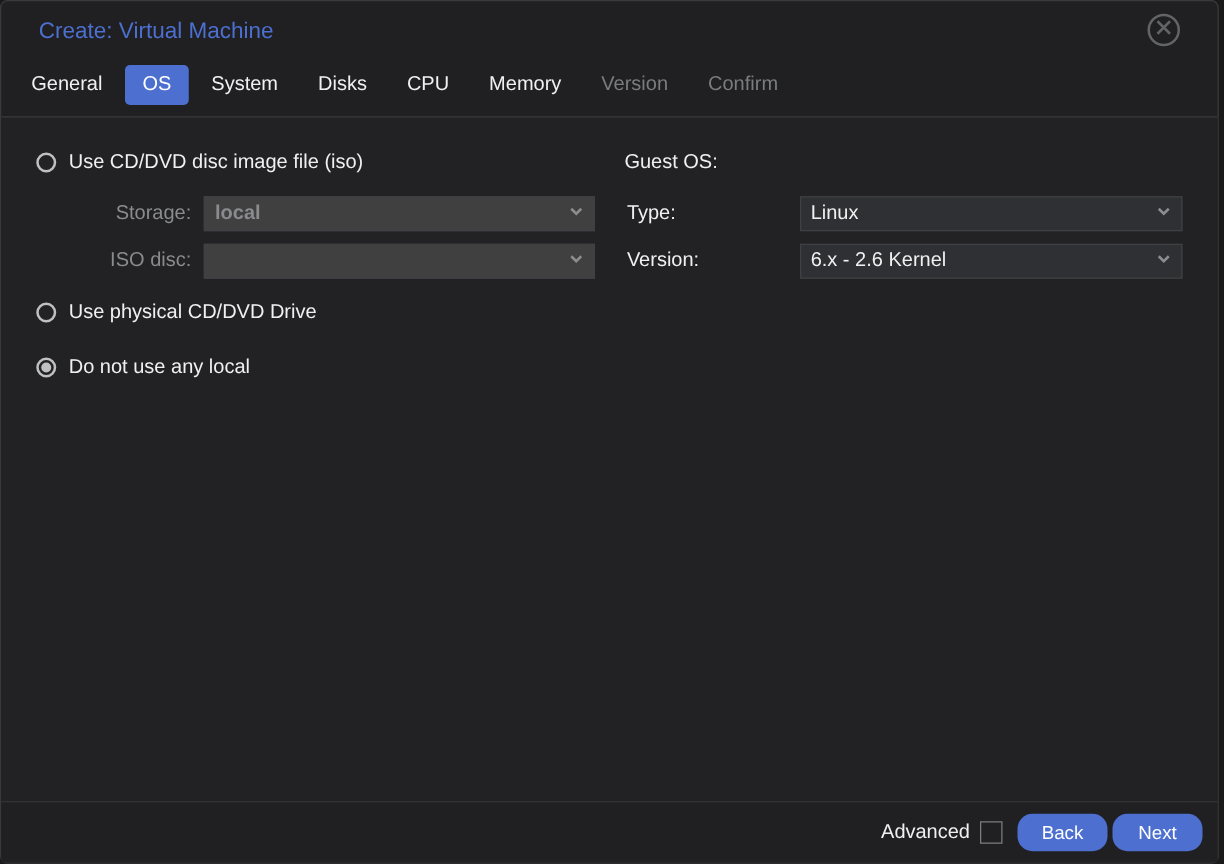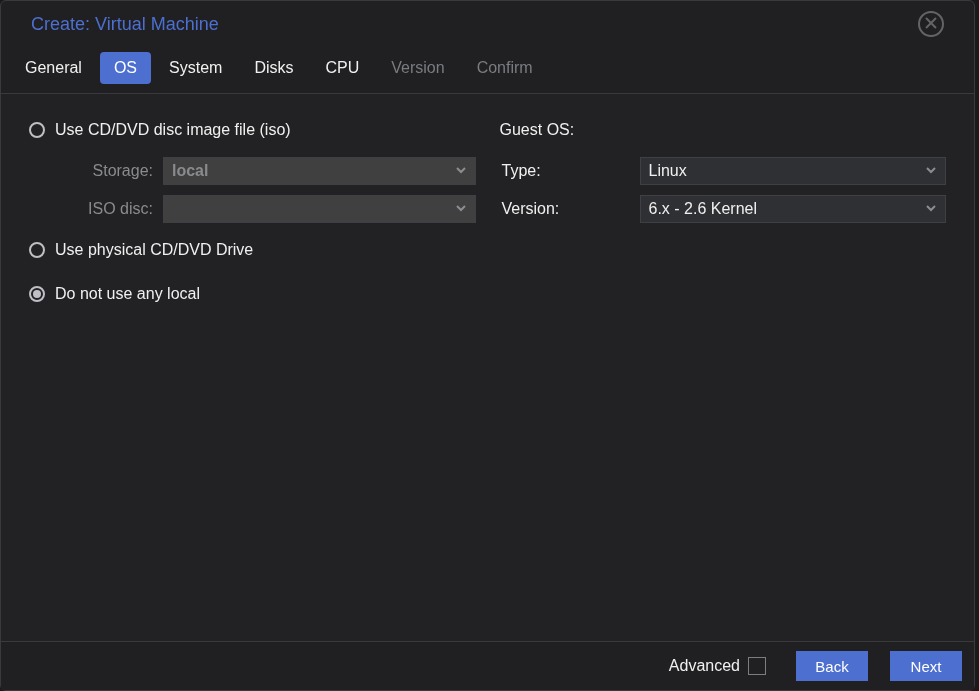--- a/index.html
+++ b/index.html
@@ -171,21 +171,21 @@
     text-align: left;
     padding-left: 2px;
   }
 
   .footer {
     height: 48px;
     display: flex;
     align-items: center;
     justify-content: flex-end;
     padding: 0 12px;
-    gap: 22px;
+    gap: 4px;
     background: #202022;
   }
   .adv-wrap {
     display: flex;
     align-items: center;
     gap: 8px;
     margin-right: 8px;
     cursor: pointer;
   }
   .adv-label { color: #f0f0f0; }
@@ -197,21 +197,21 @@
     display: flex;
     align-items: center;
     justify-content: center;
   }
   .btn {
     min-width: 72px;
     height: 30px;
     background: #4c6fd0;
     color: #fff;
     border: none;
-    border-radius: 0;
+    border-radius: 12px;
     font-size: 15px;
     cursor: pointer;
     display: flex;
     align-items: center;
     justify-content: center;
     padding: 0 16px;
   }
 </style>
 </head>
 <body>
@@ -229,20 +229,21 @@
       </span>
     </div>
   </div>
 
   <div class="tabbar">
     <div class="tab">General</div>
     <div class="tab active">OS</div>
     <div class="tab">System</div>
     <div class="tab">Disks</div>
     <div class="tab">CPU</div>
+    <div class="tab">Memory</div>
     <div class="tab disabled">Version</div>
     <div class="tab disabled">Confirm</div>
   </div>
 
   <div class="content">
 
     <div class="col">
 
       <div class="radio-row">
         <span class="radio-outer"></span>

